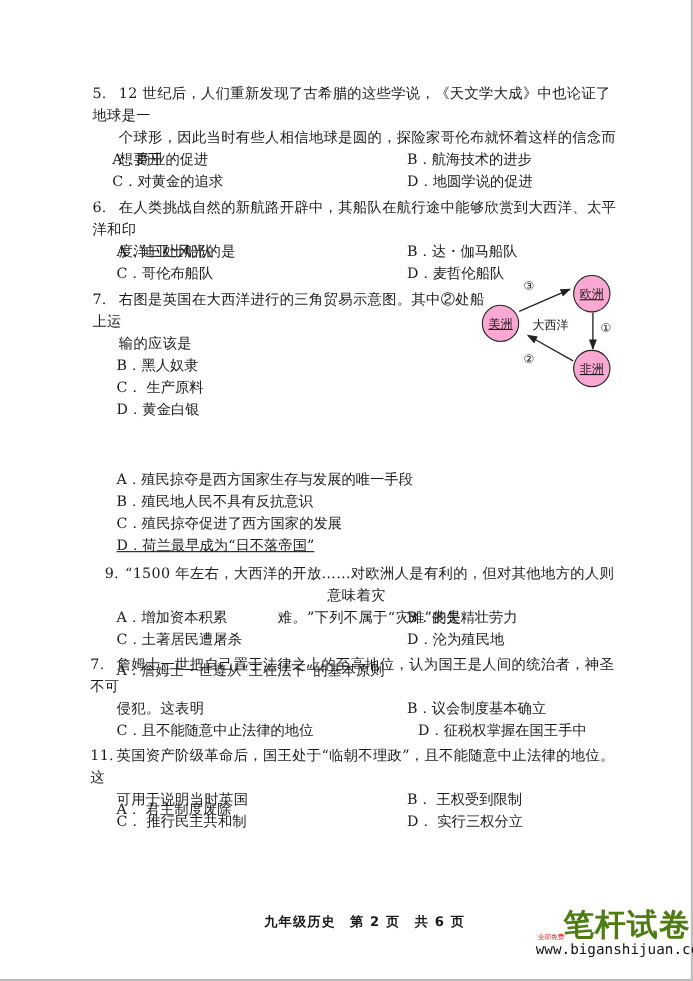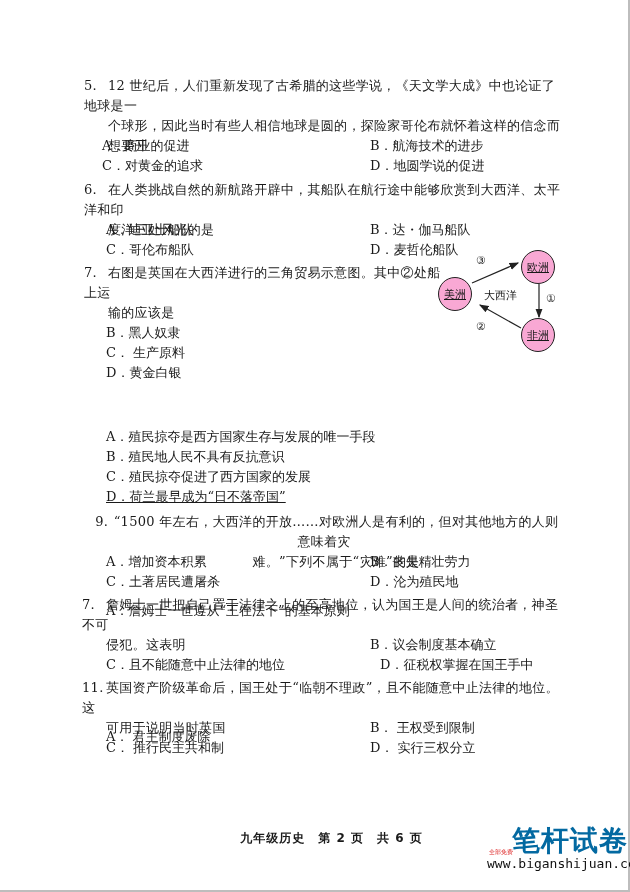--- a/index.html
+++ b/index.html
@@ -19,21 +19,21 @@
   .q .num { display: inline-block; width: 24px; }
   .q .indent { padding-left: 24px; display: block; }
   .opt { position: absolute; font-size: 13px; line-height: 20px; }
   .diagram { position: absolute; left: 436px; top: 240px; width: 130px; height: 105px; }
   .circle {
     position: absolute; width: 34px; height: 34px; border: 1.2px solid #222; border-radius: 50%;
     font-size: 11px; display: flex; align-items: center; justify-content: center; background: #f9a8d4; text-decoration: underline;
   }
   .dlabel { position: absolute; font-size: 11px; }
   .footer { position: absolute; left: 0; width: 630px; top: 830px; text-align: center; font-family: "DejaVu Sans", "Liberation Sans", sans-serif; font-weight: bold; font-size: 12px; letter-spacing: 1px; padding-left: 33px; }
-  .wm-title { position: absolute; left: 512px; top: 822px; font-family: "DejaVu Sans", sans-serif; font-size: 28px; font-weight: bold; color: #0369a1; letter-spacing: 1px; }
+  .wm-title { position: absolute; left: 512px; top: 822px; font-family: "DejaVu Sans", sans-serif; font-size: 28px; font-weight: bold; color: #4d7c0f; letter-spacing: 1px; }
   .wm-small { position: absolute; left: 489px; top: 848px; font-family: "DejaVu Sans", sans-serif; font-size: 6px; color: #d22; }
   .wm-url { position: absolute; left: 487px; top: 856px; font-family: "DejaVu Sans Mono", "Liberation Mono", monospace; font-size: 13px; color: #111; }
 </style>
 </head>
 <body>
 
 <div class="page">
 
   <div class="q" style="top:76px;">
     <span class="num">5.</span><span>12 世纪后，人们重新发现了古希腊的这些学说，《天文学大成》中也论证了地球是一</span>

